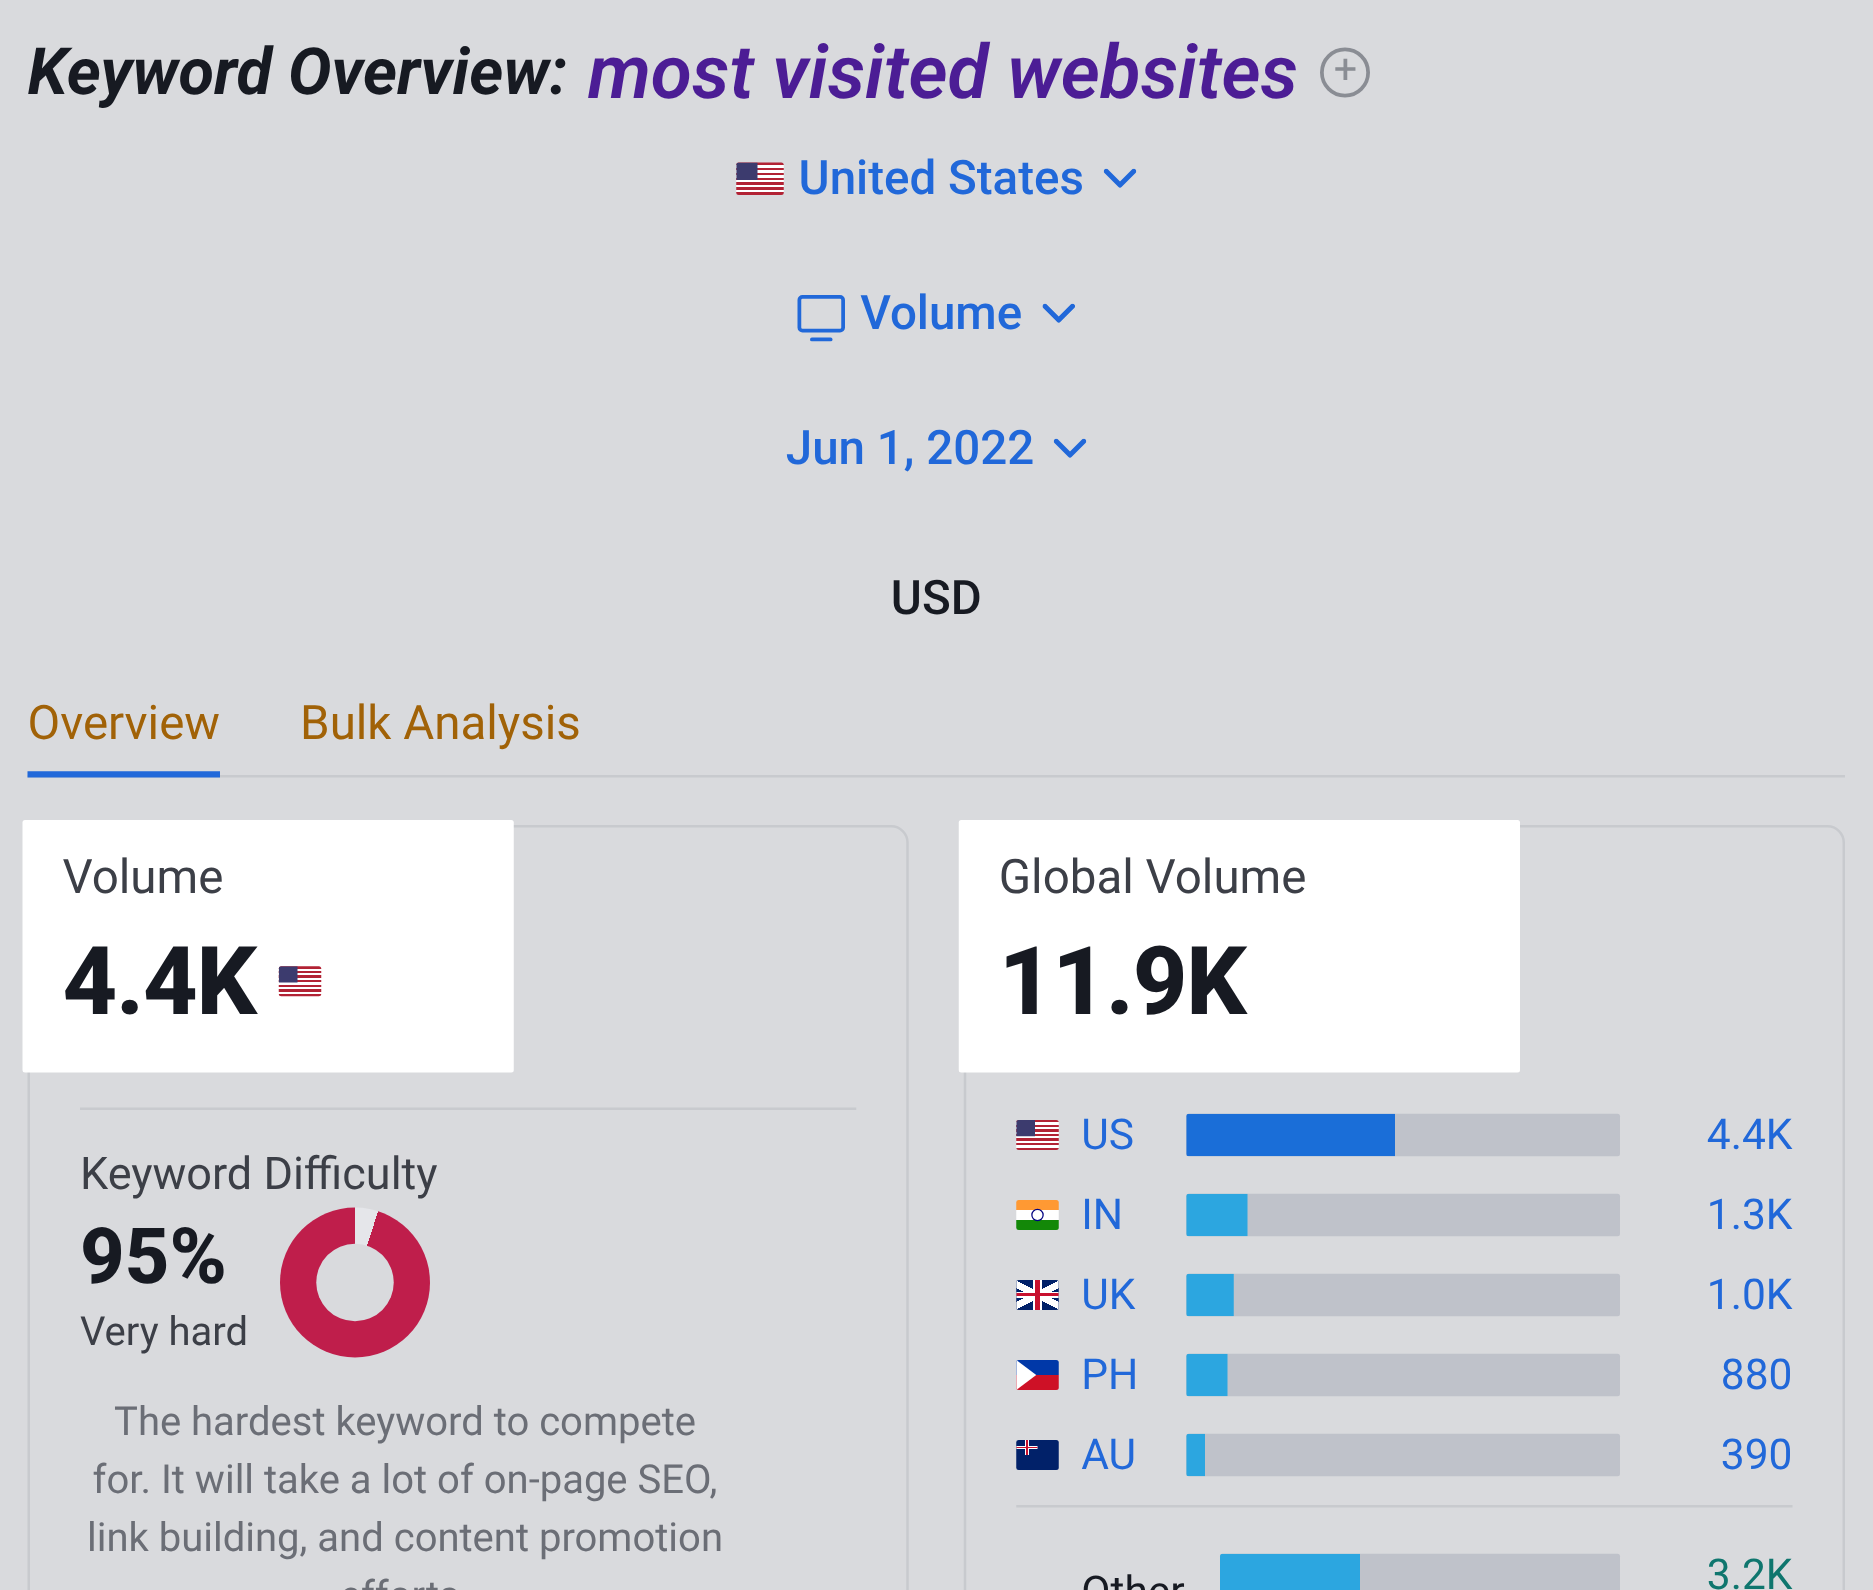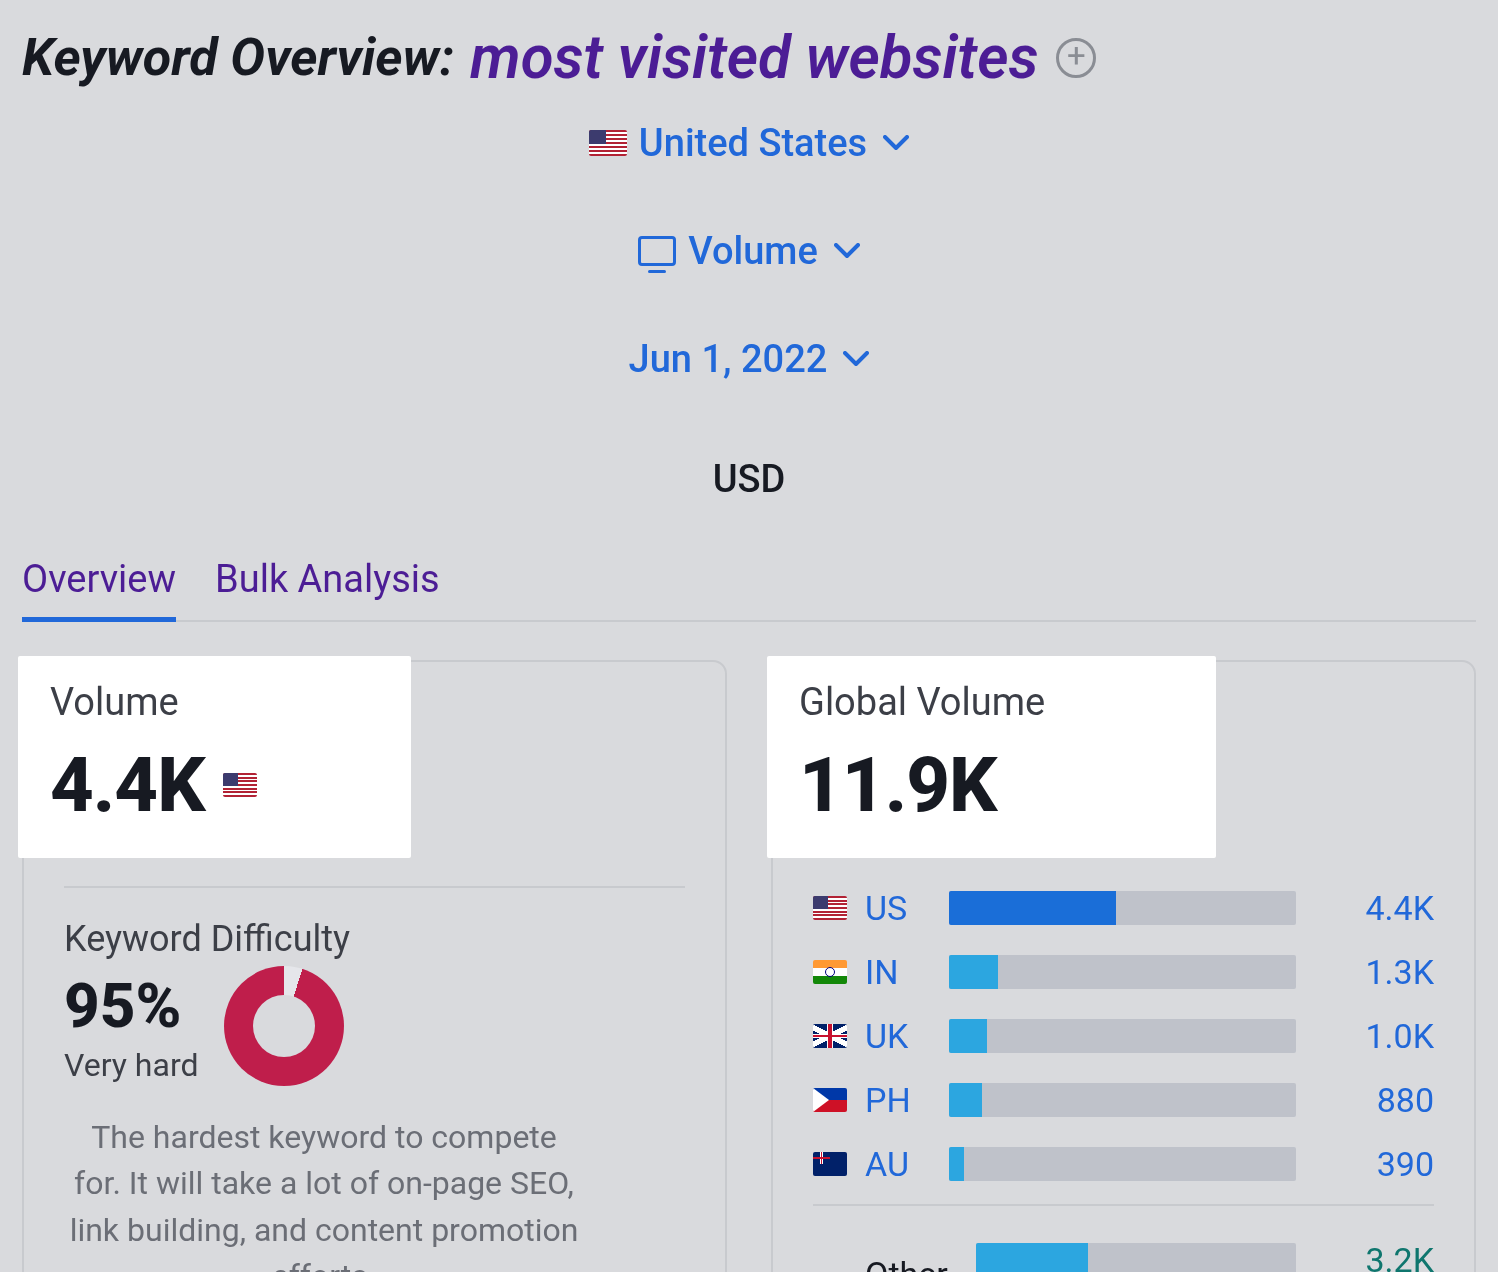--- a/index.html
+++ b/index.html
@@ -113,23 +113,23 @@
     content:"";position:absolute;left:50%;bottom:-10px;transform:translateX(-50%);
     width:18px;height:3px;background:#2168d9;border-radius:2px;
   }
   .chev {
     display:inline-block;
   }
   .chev svg { display:block; }
 
   .tabs-row {
     display: flex;
-    gap: 39px;
+    gap: 64px;
     font-size: 38px;
-    color: #4c1d95;
+    color: #a16207;
     border-bottom: 2px solid #c8cace;
   }
   .tab {
     padding-bottom: 16px;
     cursor: pointer;
   }
   .tab.active {
     border-bottom: 5px solid #2168d9;
     margin-bottom: -2px;
   }

